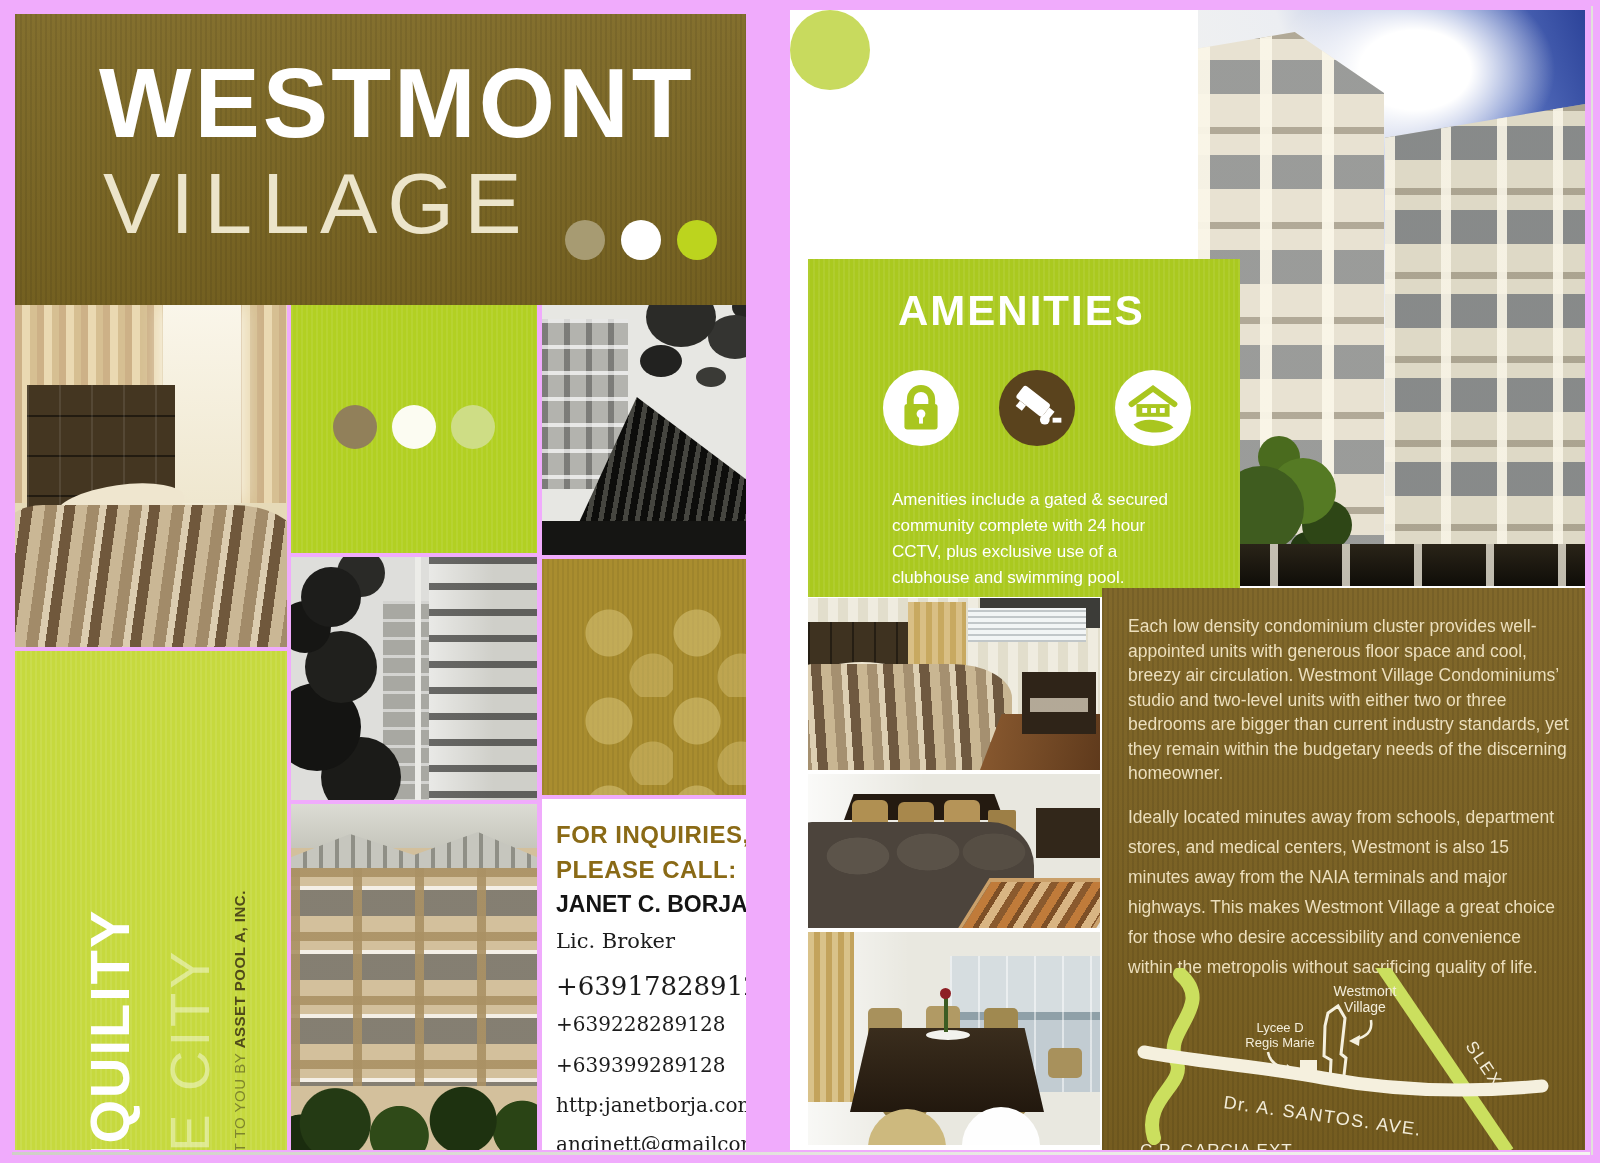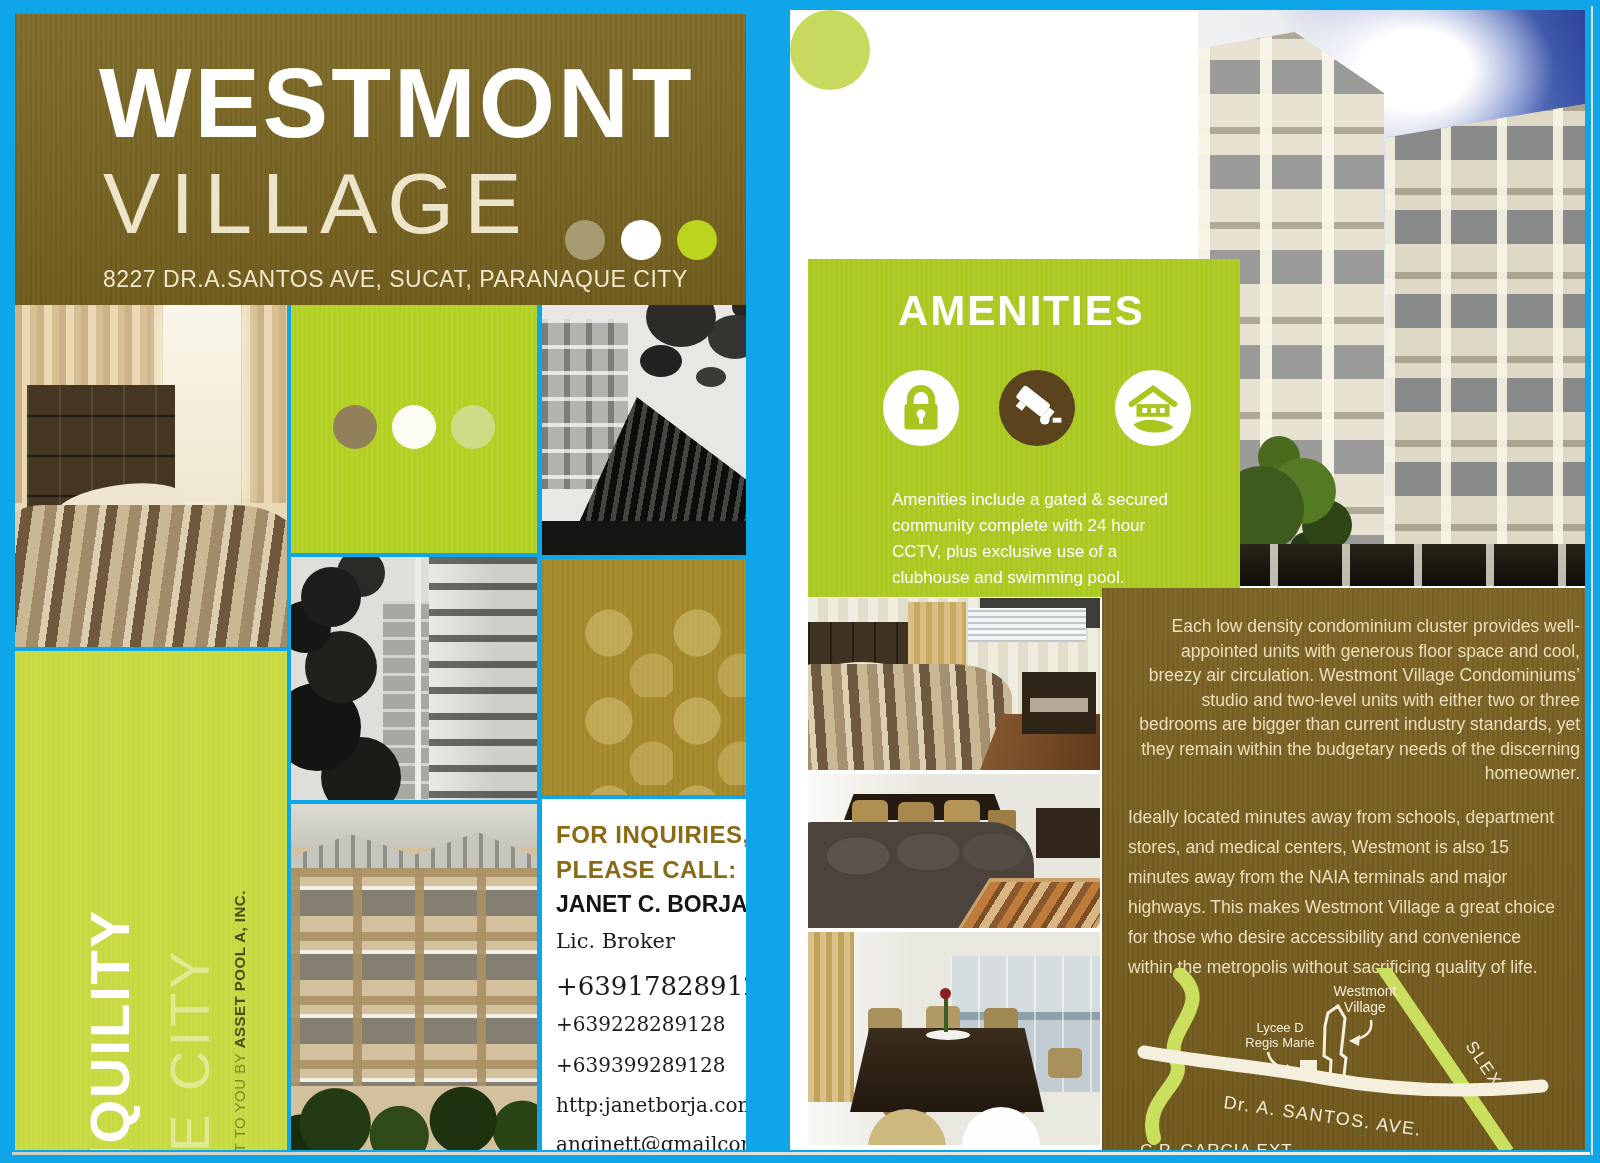--- a/index.html
+++ b/index.html
@@ -1,16 +1,16 @@
 <!DOCTYPE html>
 <html><head>
 <meta charset="utf-8">
 <style>
   html,body{margin:0;padding:0;background:#ffffff;}
-  #scan{position:relative;width:1600px;height:1163px;background:#0ea5e9;overflow:hidden;
+  #scan{position:relative;width:1600px;height:1163px;background:#f0abfc;overflow:hidden;
         font-family:"Liberation Sans",sans-serif;}
   .page{position:absolute;}
   .ph{position:absolute;overflow:hidden;}
 
   
   #left-page{left:15px;top:14px;width:731px;height:1136px;}
   .lp-header{position:absolute;left:0;top:0;width:731px;height:291px;background:#7d6823;
      background-image:repeating-linear-gradient(90deg,rgba(0,0,0,.07) 0 2px,transparent 2px 5px),
      linear-gradient(180deg,rgba(255,255,255,.05),rgba(0,0,0,.08));}
   .lp-title{position:absolute;left:84px;top:40px;font-size:98px;font-weight:700;color:#ffffff;
@@ -186,21 +186,21 @@
   .circle-cut{position:absolute;border-radius:50%;}
   #circle-tan{left:60px;bottom:-42px;width:78px;height:78px;background:#cdb97e;}
   #circle-white{left:154px;bottom:-40px;width:78px;height:78px;background:#fefefe;}
   #circle-green{left:278px;top:1101px;width:80px;height:80px;border-radius:50%;background:#c8da5e;z-index:6;}
 
   
   #brown-block{position:absolute;left:312px;top:578px;width:483px;height:562px;background:#7c6222;overflow:hidden;
      background-image:repeating-linear-gradient(90deg,rgba(0,0,0,.08) 0 2px,transparent 2px 5px),
      linear-gradient(180deg,rgba(255,255,255,.04),rgba(0,0,0,.06));}
   .bb-p{position:absolute;left:26px;color:#ecdfbd;}
-  #bb-p1{top:26px;width:452px;font-size:17.5px;line-height:24.5px;text-align:right;}
+  #bb-p1{top:26px;width:452px;font-size:17.5px;line-height:24.5px;}
   #bb-p2{top:214px;width:428px;font-size:17.5px;line-height:30px;}
   #map{position:absolute;left:26px;top:380px;}
   #map text{font-family:"Liberation Sans",sans-serif;fill:#f3edda;}
 
   .icon-circle{width:78px;height:78px;}
   .scan-edge{position:absolute;left:12px;right:10px;top:1152px;height:3px;
      background:linear-gradient(90deg,#cfcfc7,#e8e8e2 60%,#f4f4f0);}
   .scan-edge-r{position:absolute;top:6px;bottom:8px;left:1591px;width:2px;background:#e2e2da;}
 </style>
 </head>
@@ -211,21 +211,20 @@
   <div class="page" id="left-page">
 
     <div class="lp-header">
       <div class="lp-title">WESTMONT</div>
       <div class="lp-sub">VILLAGE</div>
       <div class="lp-dots">
         <span style="background:#a79b72"></span>
         <span style="background:#ffffff"></span>
         <span style="background:#bcd41e"></span>
       </div>
-      <div class="lp-addr">8227 DR.A.SANTOS AVE, SUCAT, PARANAQUE CITY</div>
     </div>
 
     <div class="tile ph" id="tile-bedroom">
       <div class="b1-curtain"></div>
       <div class="b1-window"></div>
       <div class="b1-headboard"></div>
       <div class="b1-pillow"></div>
       <div class="b1-bed"></div>
     </div>
 

